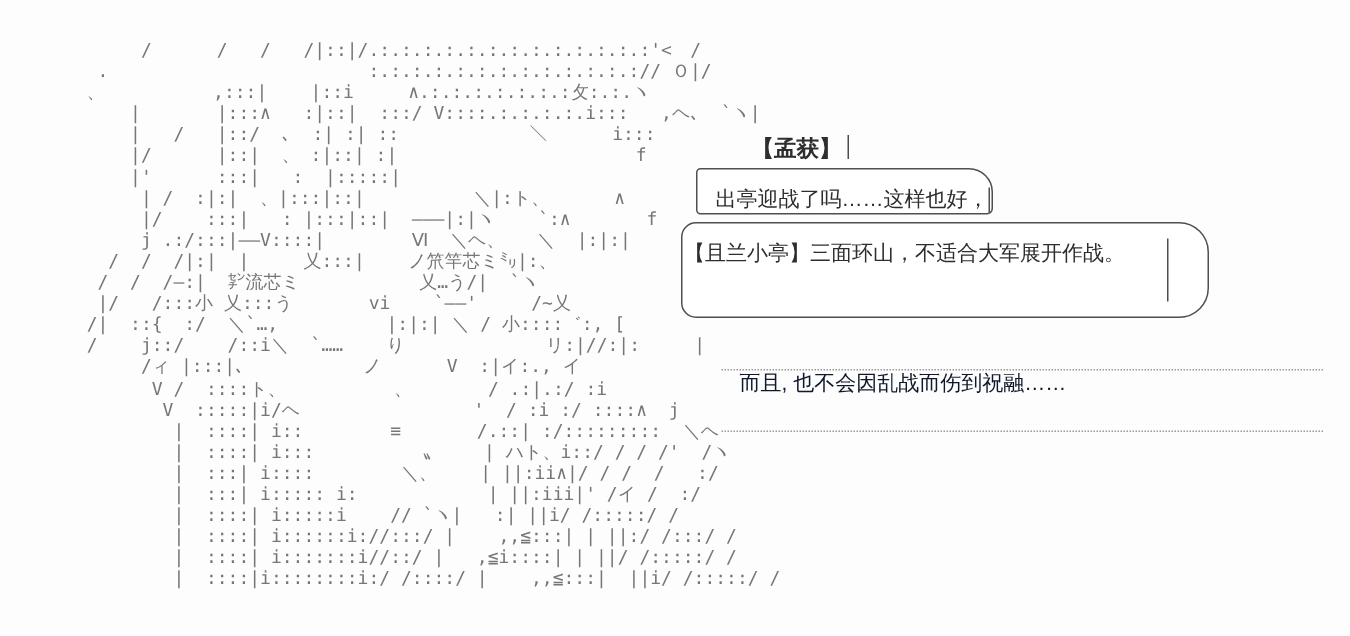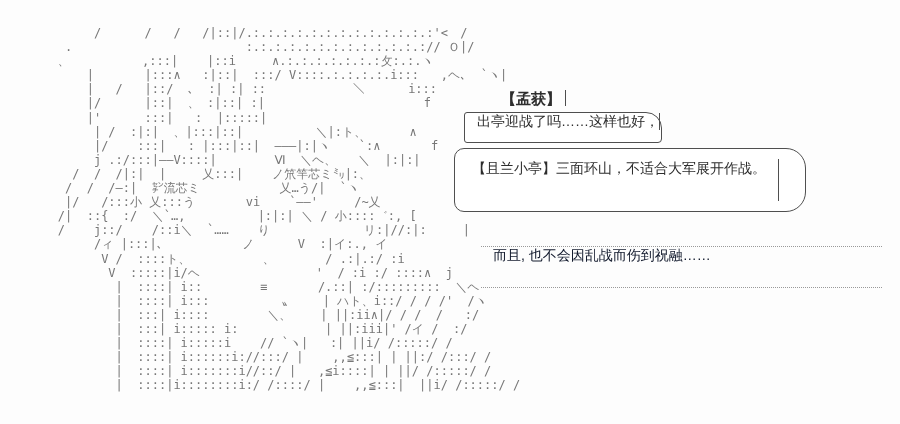--- a/index.html
+++ b/index.html
@@ -20,31 +20,31 @@
     position:absolute;left:501px;top:90px;height:18px;
     display:flex;align-items:flex-start;gap:4px;
     font-size:15px;font-weight:bold;color:#2e2e2e;
   }
   .nameplate .tick{display:inline-block;height:16px;border-left:1px solid #4d4d4d;}
   
   .bubble1{
     position:absolute;left:464px;top:112px;width:198px;height:31px;
     background:#fff;border:1px solid #4f4f4f;
     border-radius:3px 16px 4px 3px;
-    display:flex;align-items:flex-start;
+    display:flex;align-items:flex-end;
     padding:0 8px 0 12px;box-sizing:border-box;
     font-size:14px;color:#2d2d2d;white-space:nowrap;
   }
   .bubble1 .tick{height:17px;border-right:1px solid #4f4f4f;margin-left:auto;}
   
   .bubble2{
     position:absolute;left:454px;top:148px;width:352px;height:64px;
     background:#fff;border:1px solid #4f4f4f;
     border-radius:10px 20px 20px 10px;
-    box-sizing:border-box;padding:9px 30px 0 17px;
+    box-sizing:border-box;padding:9px 30px 0 1px;
     font-size:14px;line-height:20px;color:#2d2d2d;white-space:nowrap;
   }
   .bubble2 .tick{position:absolute;right:26px;top:10px;bottom:10px;width:0;border-right:1px solid #4f4f4f;}
   
   .aside{
     position:absolute;left:481px;top:246px;width:401px;height:42px;
     border-top:1px dotted #999;border-bottom:1px dotted #999;
     box-sizing:border-box;display:flex;align-items:flex-start;
     padding-left:12px;font-size:14px;color:#0f172a;white-space:nowrap;
   }

